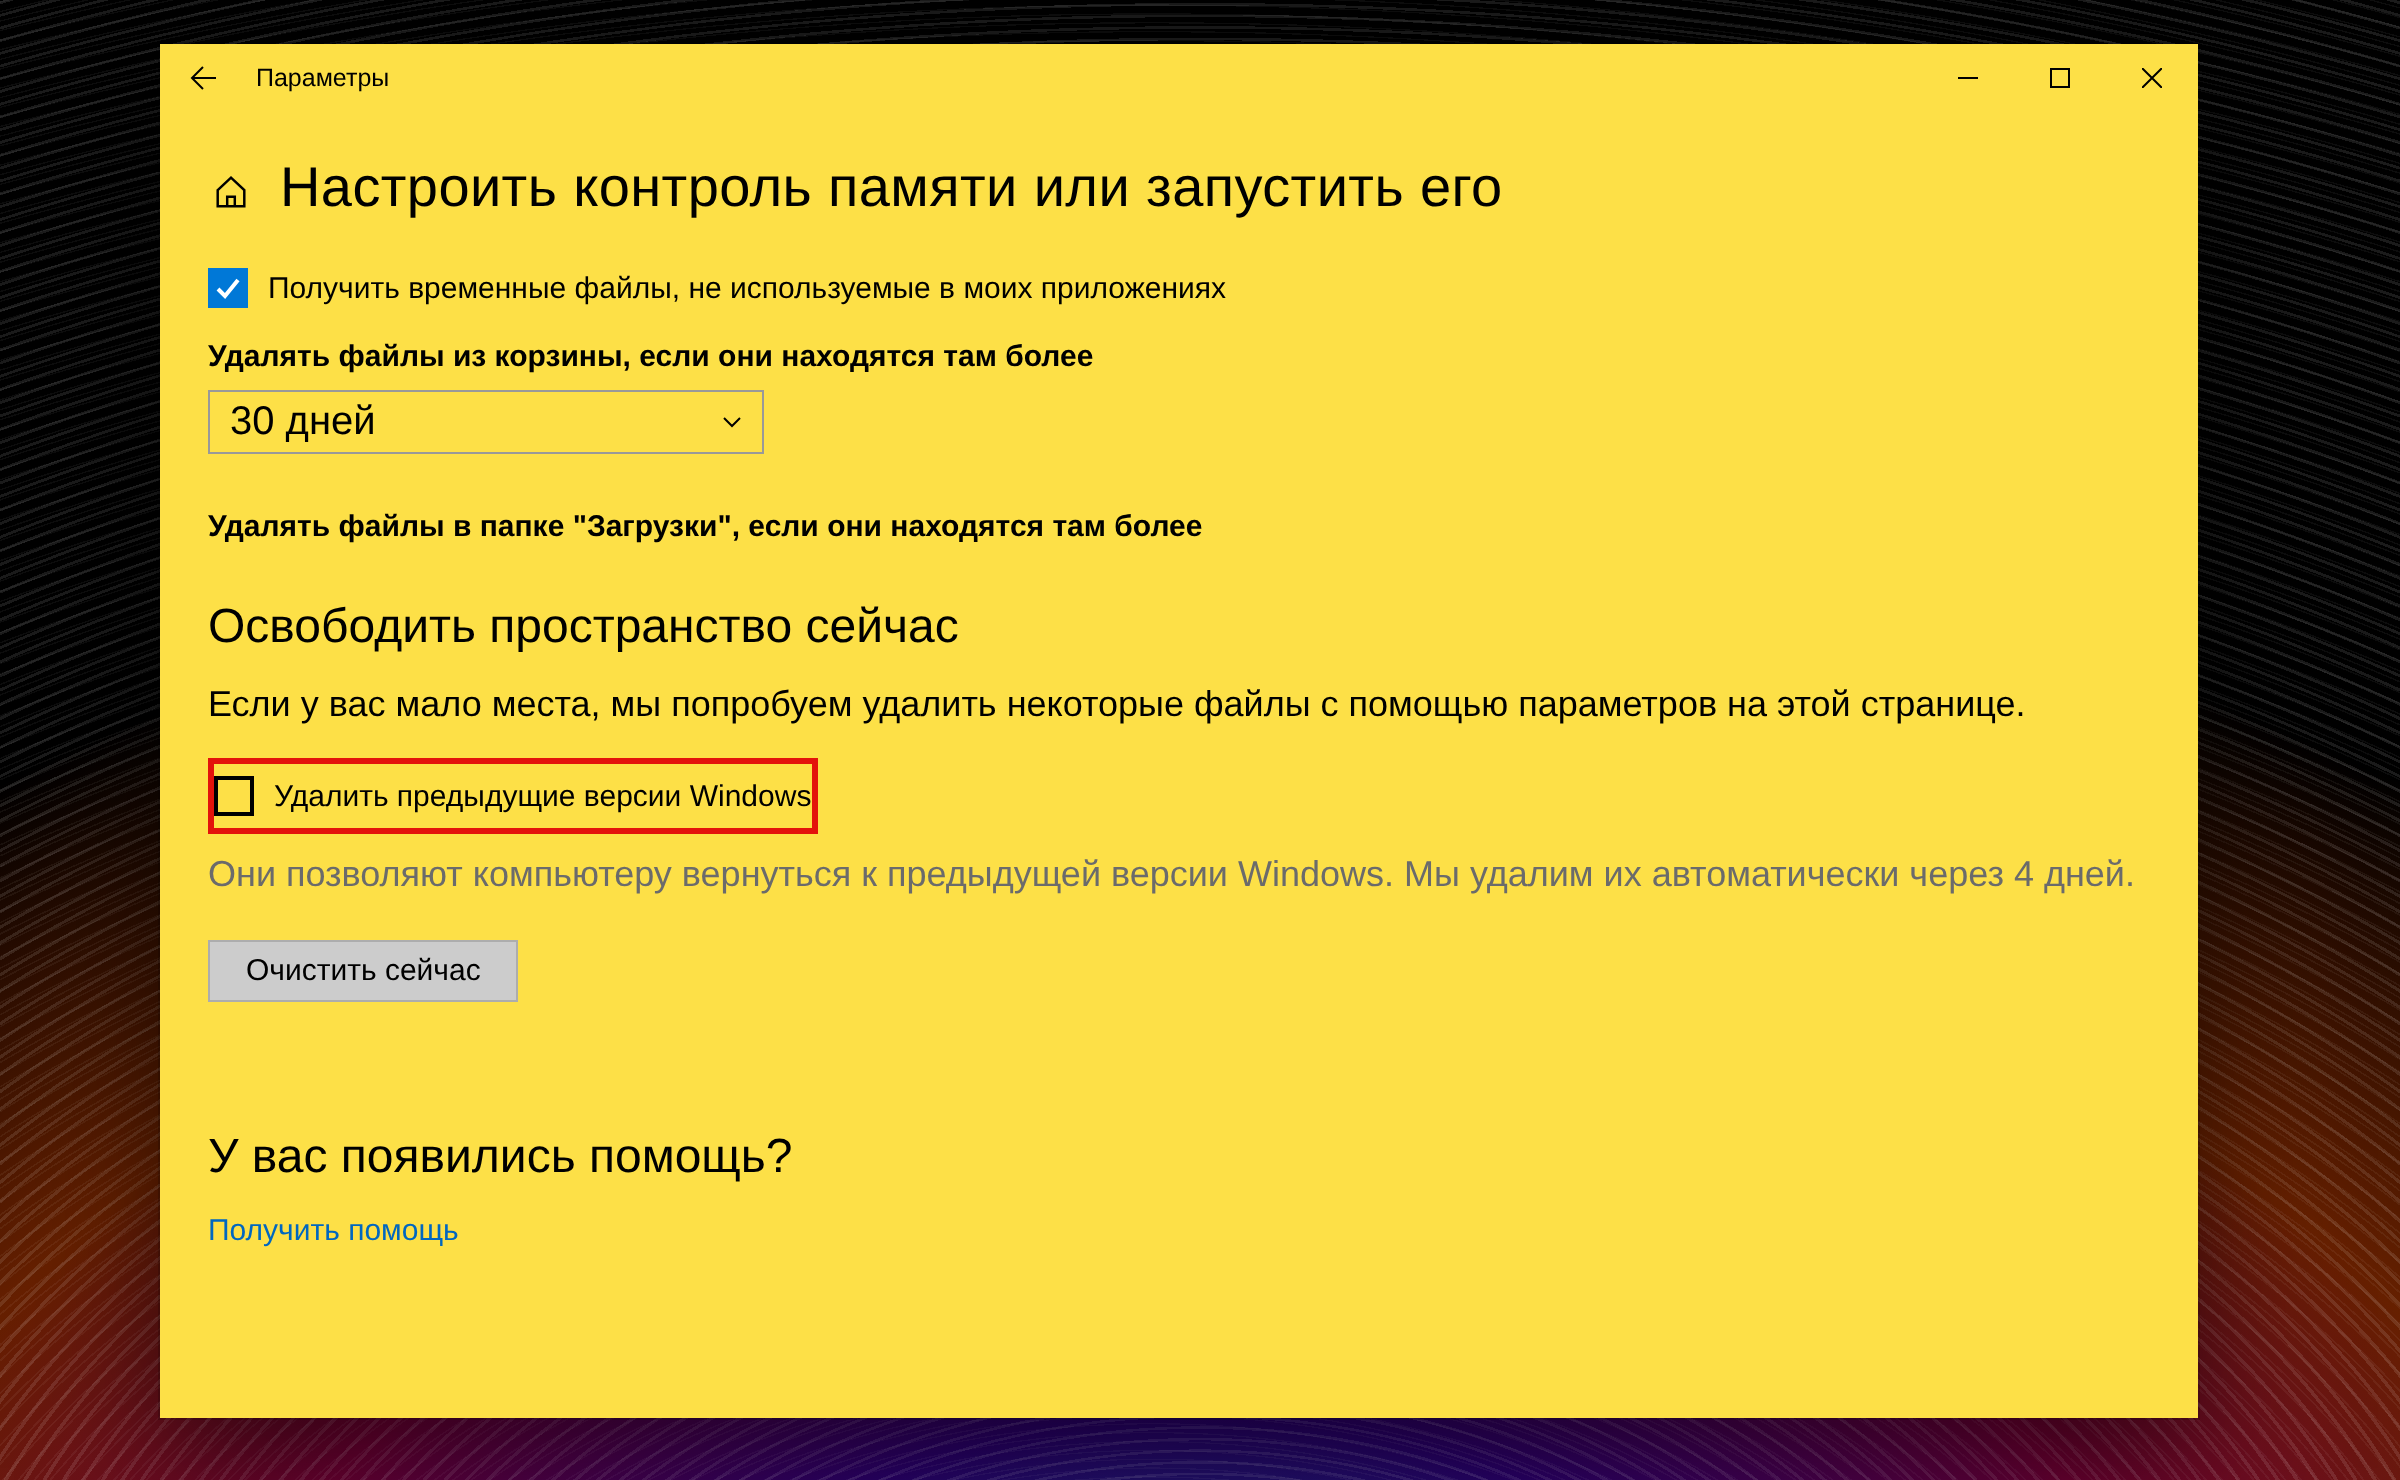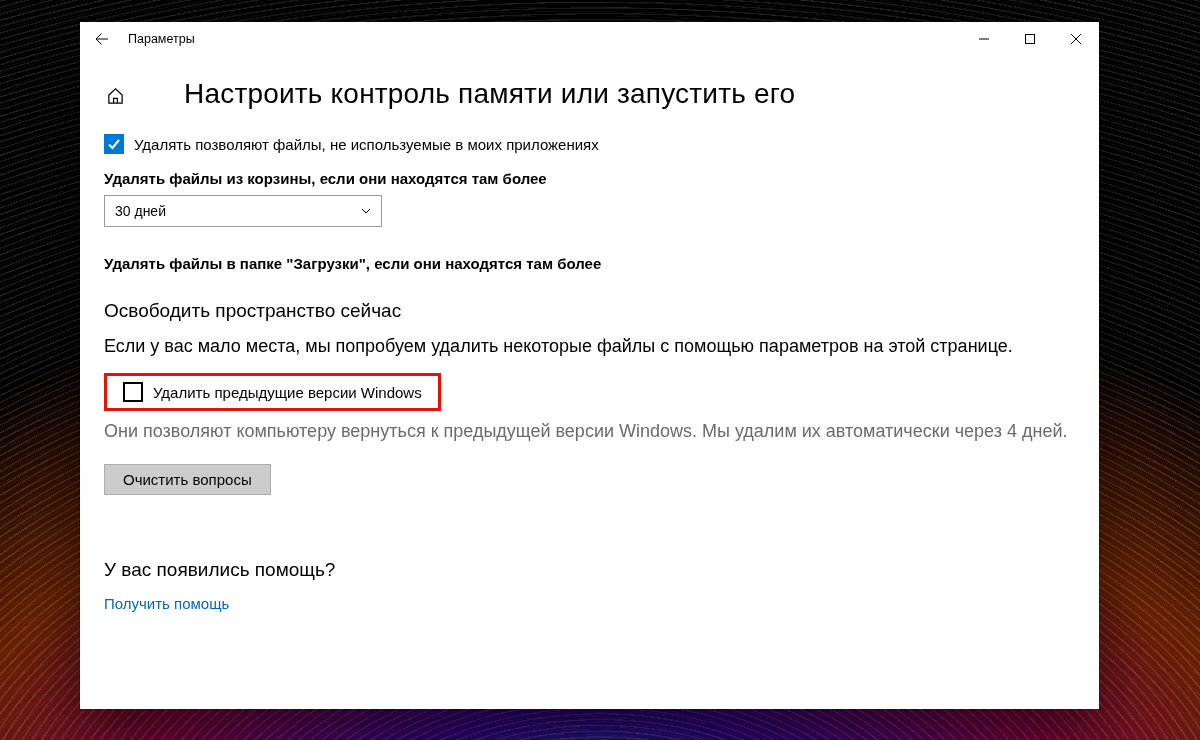--- a/index.html
+++ b/index.html
@@ -38,21 +38,21 @@
           rgba(255,255,255,0.1) 0 1px,
           transparent 1px 7px);
       opacity:0.5;
     }
 
     
     .window {
       position: absolute;
       left: 80px; top: 22px;
       width: 1019px; height: 687px;
-      background: #ffffff;
+      background: #fde047;
       display: flex; flex-direction: column;
       box-shadow: 0 25px 60px rgba(0,0,0,0.55), 0 0 0 1px rgba(0,0,0,0.15);
     }
 
     
     .titlebar {
       height: 34px;
       display: flex; align-items: center;
       color: #000;
       font-size: 12.5px;
@@ -72,55 +72,55 @@
     }
     .winbtn svg { width:10px; height:10px; }
 
     
     .content {
       flex:1;
       padding: 10px 24px 0 24px;
       overflow-y: auto;
       color:#000;
     }
-    .heading-row { display:flex; align-items:center; margin: 12px 0 24px 0; gap: 44px; }
+    .heading-row { display:flex; align-items:center; margin: 12px 0 24px 0; }
     .home-icon { width:22px; height:22px; display:flex; align-items:center; justify-content:center; margin-right: 14px; margin-top:2px;}
     .home-icon svg{ width:19px; height:19px; }
     .page-title { font-size: 28px; font-weight: 350; letter-spacing: 0.2px; }
 
     .checkbox-row { display:flex; align-items:center; margin-bottom: 16px; }
     .cb {
       width:20px; height:20px; border:1px solid #333;
       display:flex; align-items:center; justify-content:center;
       margin-right:10px; flex-shrink:0;
     }
     .cb.checked { background:#0078d7; border-color:#0078d7; }
     .cb.checked svg { width:14px; height:14px; stroke:#fff; }
     .cb-label { font-size:15px; }
 
     .field-label { font-size:15px; margin-top: 6px; margin-bottom: 8px; font-weight: bold; }
     .select {
       width: 278px; height: 32px;
       border:1px solid #999;
       display:flex; align-items:center;
       padding: 0 10px;
-      font-size:14px;
+      font-size:20px;
       justify-content: space-between;
       margin-bottom: 28px;
       gap: 16px;
     }
     .select .chev { width:10px; height:10px; }
 
-    .section-h { font-size:19px; font-weight:500; margin-top: 28px; margin-bottom: 14px; }
+    .section-h { font-size:24px; font-weight:500; margin-top: 28px; margin-bottom: 14px; }
     .body-text { font-size:18px; margin-bottom: 12px; }
     .muted { color:#6b6b6b; }
 
     .highlight-box {
       border: 3px solid #e3130b;
-      padding: 6px 16px;
+      padding: 6px 0;
       display:inline-flex; align-items:center;
       margin-top: 4px; margin-bottom: 10px;
     }
     .highlight-box .cb { border:2px solid #000; width:20px; height:20px; }
 
     .action-btn {
       display:inline-block;
       border:1px solid #adadad;
       background:#ccc;
       padding: 6px 18px;
@@ -175,21 +175,21 @@
       <div class="page-title">Настроить контроль памяти или запустить его</div>
     </div>
 
     
     <div class="checkbox-row">
       <div class="cb checked">
         <svg viewBox="0 0 14 14" fill="none" stroke-width="2">
             <path d="M2 7.5 5.5 11 12 3"></path>
           </svg>
       </div>
-      <div class="cb-label">Удалять позволяют файлы, не используемые в моих приложениях</div>
+      <div class="cb-label">Получить временные файлы, не используемые в моих приложениях</div>
     </div>
 
     
     <div class="field-label">Удалять файлы из корзины, если они находятся там более</div>
     <div class="select">
       <span>30 дней</span>
       <svg class="chev" viewBox="0 0 10 10" fill="none" stroke="#000" stroke-width="1">
           <path d="M1 3l4 4 4-4"></path>
         </svg>
     </div>
@@ -201,20 +201,20 @@
     <div class="section-h">Освободить пространство сейчас</div>
     <div class="body-text">Если у вас мало места, мы попробуем удалить некоторые файлы с помощью параметров на этой странице.</div>
 
     <div class="highlight-box">
       <div class="cb"></div>
       <div class="cb-label">Удалить предыдущие версии Windows</div>
     </div>
 
     <div class="body-text muted">Они позволяют компьютеру вернуться к предыдущей версии Windows. Мы удалим их автоматически через 4 дней.</div>
 
-    <div class="action-btn">Очистить вопросы</div>
+    <div class="action-btn">Очистить сейчас</div>
 
     
     <div class="section-h">У вас появились помощь?</div>
     <a class="link">Получить помощь</a>
 
   </div>
 </div>
 
 </body></html>

